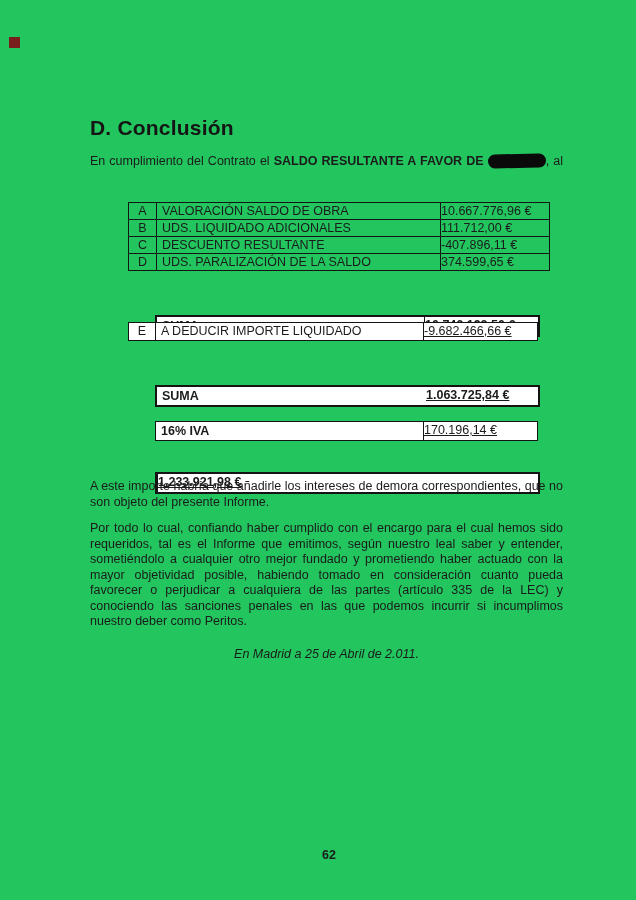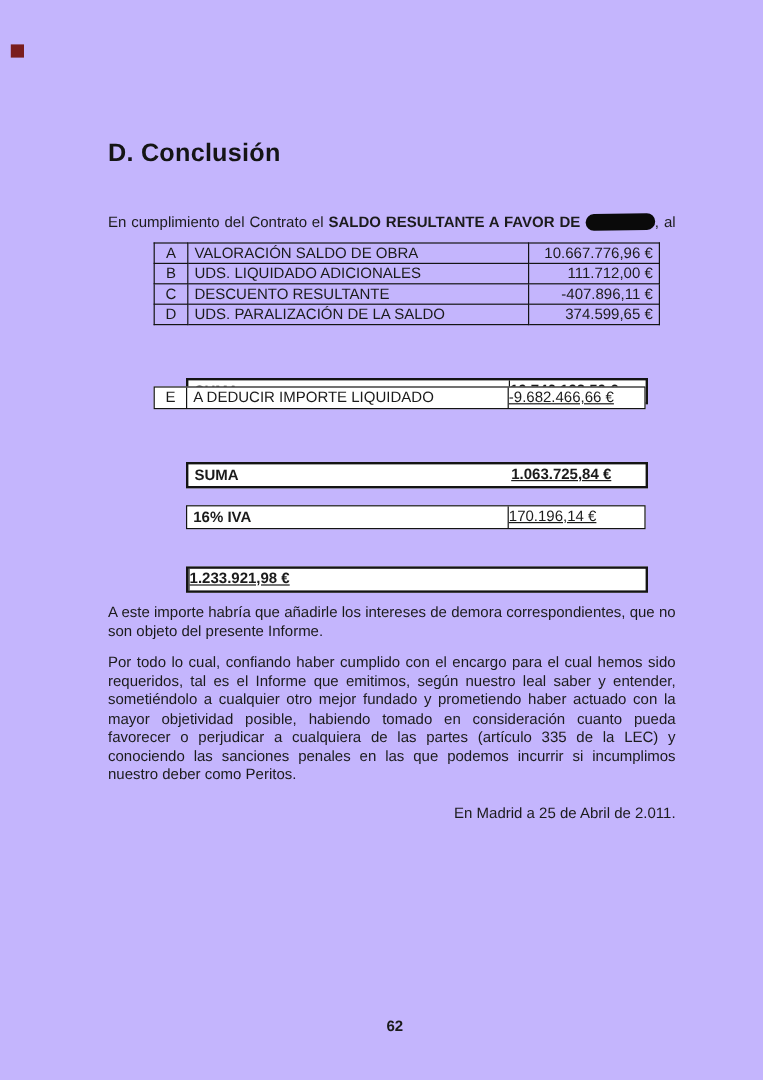--- a/index.html
+++ b/index.html
@@ -1,35 +1,34 @@
 <!DOCTYPE html>
 <html><head>
 <meta charset="utf-8">
 <style>
   html,body{margin:0;padding:0;background:#ffffff;}
   .page{
     position:relative;
     width:636px;height:900px;
-    background:#c4b5fd;
+    background:#22c55e;
     font-family:"Liberation Sans","DejaVu Sans",sans-serif;
     color:#1b1b1b;
     overflow:hidden;
   }
   .corner-mark{
     position:absolute;left:9px;top:37px;width:11px;height:11px;
   }
   .doc-heading{
     position:absolute;left:90px;top:116px;margin:0;
     font-size:21px;font-weight:bold;color:#151515;letter-spacing:0.2px;
   }
   .textblock{
     position:absolute;left:90px;width:473px;
     font-size:12.5px;line-height:15.5px;
     text-align:justify;
-    margin-top:24px;
   }
   .intro{top:154px;}
   .intro-line1{display:block;text-align:justify;text-align-last:justify;white-space:nowrap;}
   .intro-line2{display:block;}
   .b{font-weight:bold;}
   .redaction{
     display:inline-block;
     width:58px;height:14px;
     border-radius:8px;
     vertical-align:-3px;
@@ -40,21 +39,21 @@
     position:absolute;left:128px;top:202px;
     border-collapse:collapse;table-layout:fixed;width:408px;
     font-size:12.5px;
   }
   .main-table td{
     border:1px solid #141414;height:16px;padding:0;
     overflow:hidden;white-space:nowrap;
   }
   .c-letter{width:27px;text-align:center;}
   .c-label{width:278px;padding-left:5px !important;}
-  .c-amount{width:103px;text-align:right;padding-right:5px !important;}
+  .c-amount{width:103px;padding-right:5px !important;}
   
   .box{
     position:absolute;display:flex;align-items:stretch;
     background:#fff;border:1px solid #141414;
     font-size:12.5px;line-height:17px;white-space:nowrap;
   }
   .box-bold{border-width:2px;margin-top:28px;}
   .box-letter{width:26px;text-align:center;border-right:1px solid #141414;}
   .box-label{flex:1;padding-left:5px;display:flex;align-items:center;}
   .box-amount{width:96px;text-align:left;padding-right:16px;display:block;text-decoration:underline;}
@@ -63,21 +62,21 @@
   .erow{left:128px;top:322px;width:408px;height:17px;}
   .suma2{left:155px;top:357px;width:381px;height:18px;}
   .iva{left:155px;top:392px;width:381px;height:18px;margin-top:29px;}
   .saldo{left:155px;top:444px;width:381px;height:18px;}
   .saldo-redaction{
     width:128px;height:15px;border-radius:8px;
     margin-left:2px;vertical-align:-3px;transform:rotate(0.4deg);
   }
   .p1{top:479px;}
   .p2{top:521px;}
-  .date-line{top:647px;text-align:right;}
+  .date-line{top:647px;text-align:center;font-style:italic;}
   .page-number{
     position:absolute;left:322px;top:848px;
     font-size:12.5px;font-weight:bold;
   }
 </style>
 </head>
 <body>
 
 <div class="page">
 

